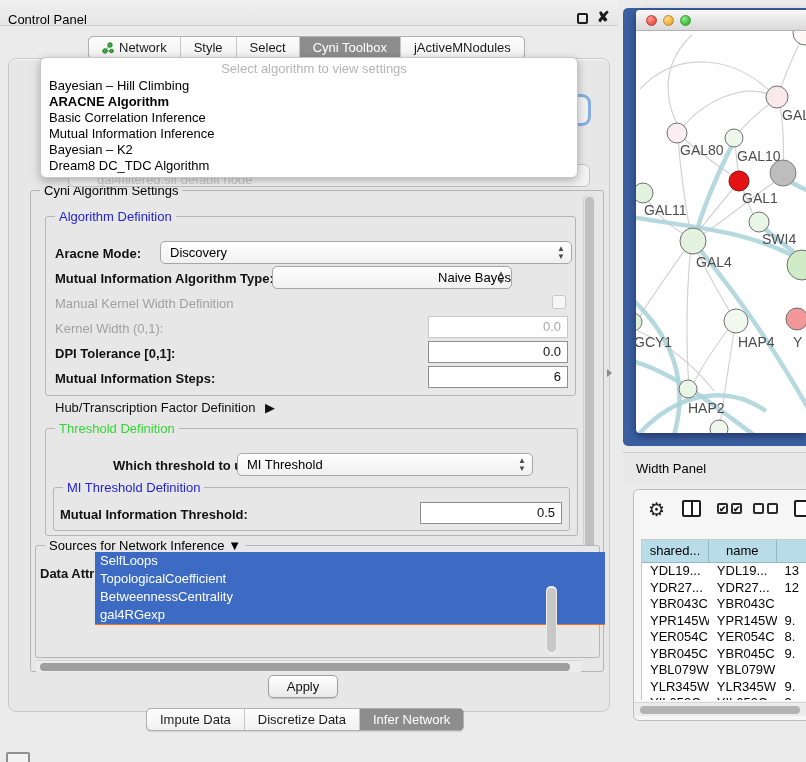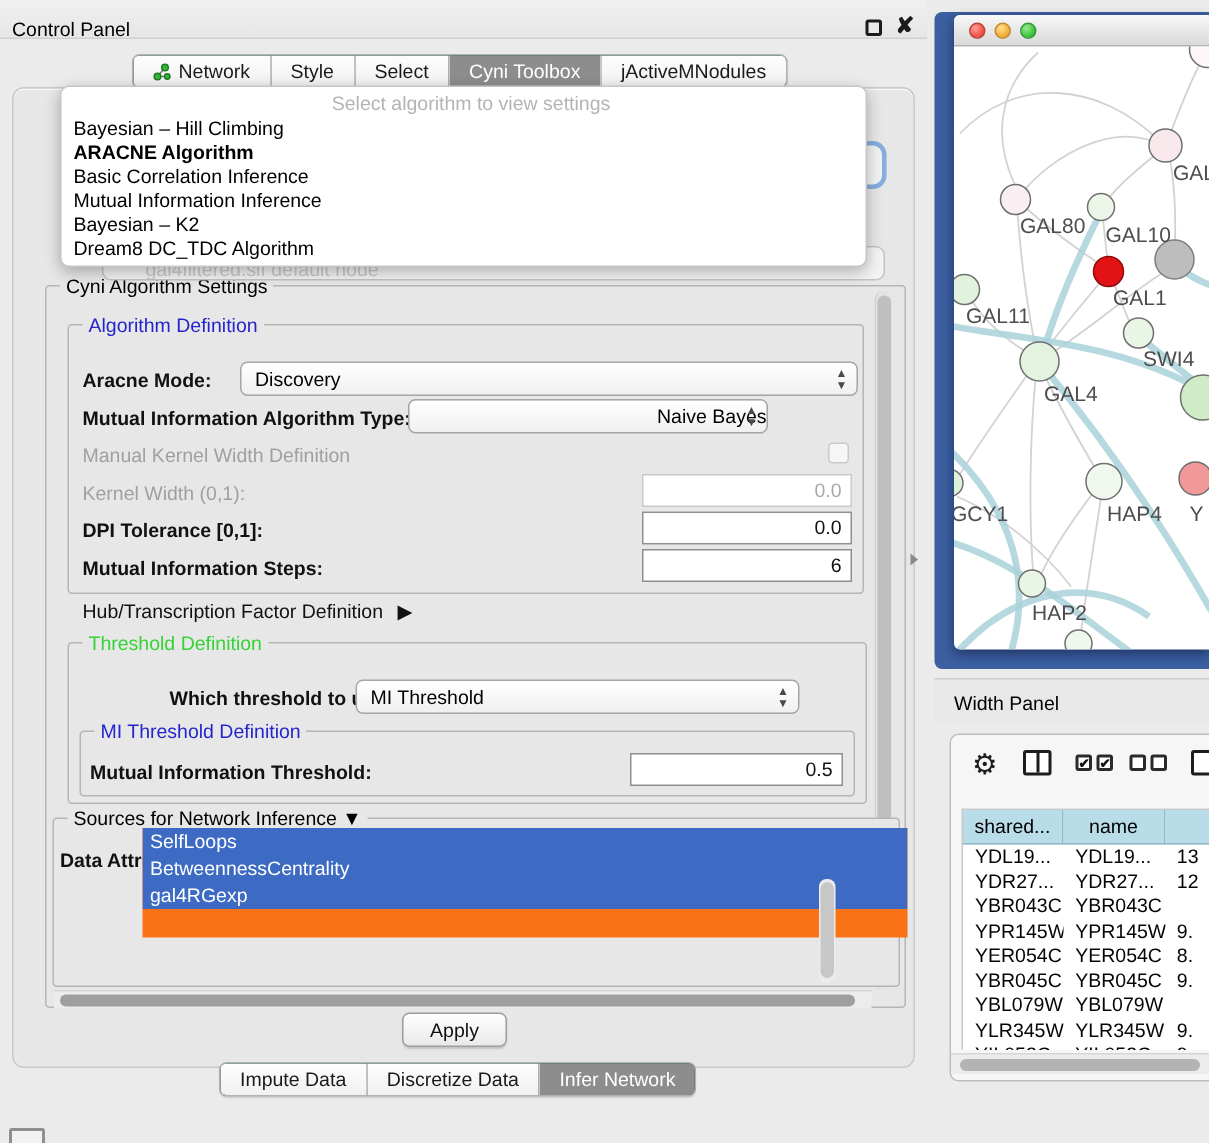--- a/index.html
+++ b/index.html
@@ -200,20 +200,21 @@
 </div>
 <div class="lbl b abs" style="left:60px; top:507px;">Mutual Information Threshold:</div>
 <div class="field" style="left:420px; top:502px; width:142px;">0.5</div>
 
 <div class="group" style="left:35px; top:545px; width:565px; height:113px; background:#e7e7e7;">
   <span class="group-title t-black"><span>Sources for Network Inference</span> <span>▼</span></span>
 </div>
 <div class="lbl b abs" style="left:40px; top:566px;">Data Attributes</div>
 <div class="abs" id="attr-list">
     <div class="row">SelfLoops</div>
+    <div class="row">TopologicalCoefficient</div>
     <div class="row">BetweennessCentrality</div>
     <div class="row">gal4RGexp</div>
   </div>
 <div class="abs" id="attr-vsb">
     <div class="thumb"></div>
   </div>
 
 <div class="abs hsb-track" style="left:36px; top:660px; width:545px; height:12px;">
   <div class="hsb-thumb" style="left:4px; top:2px; width:530px; height:8px;"></div>
 </div>

